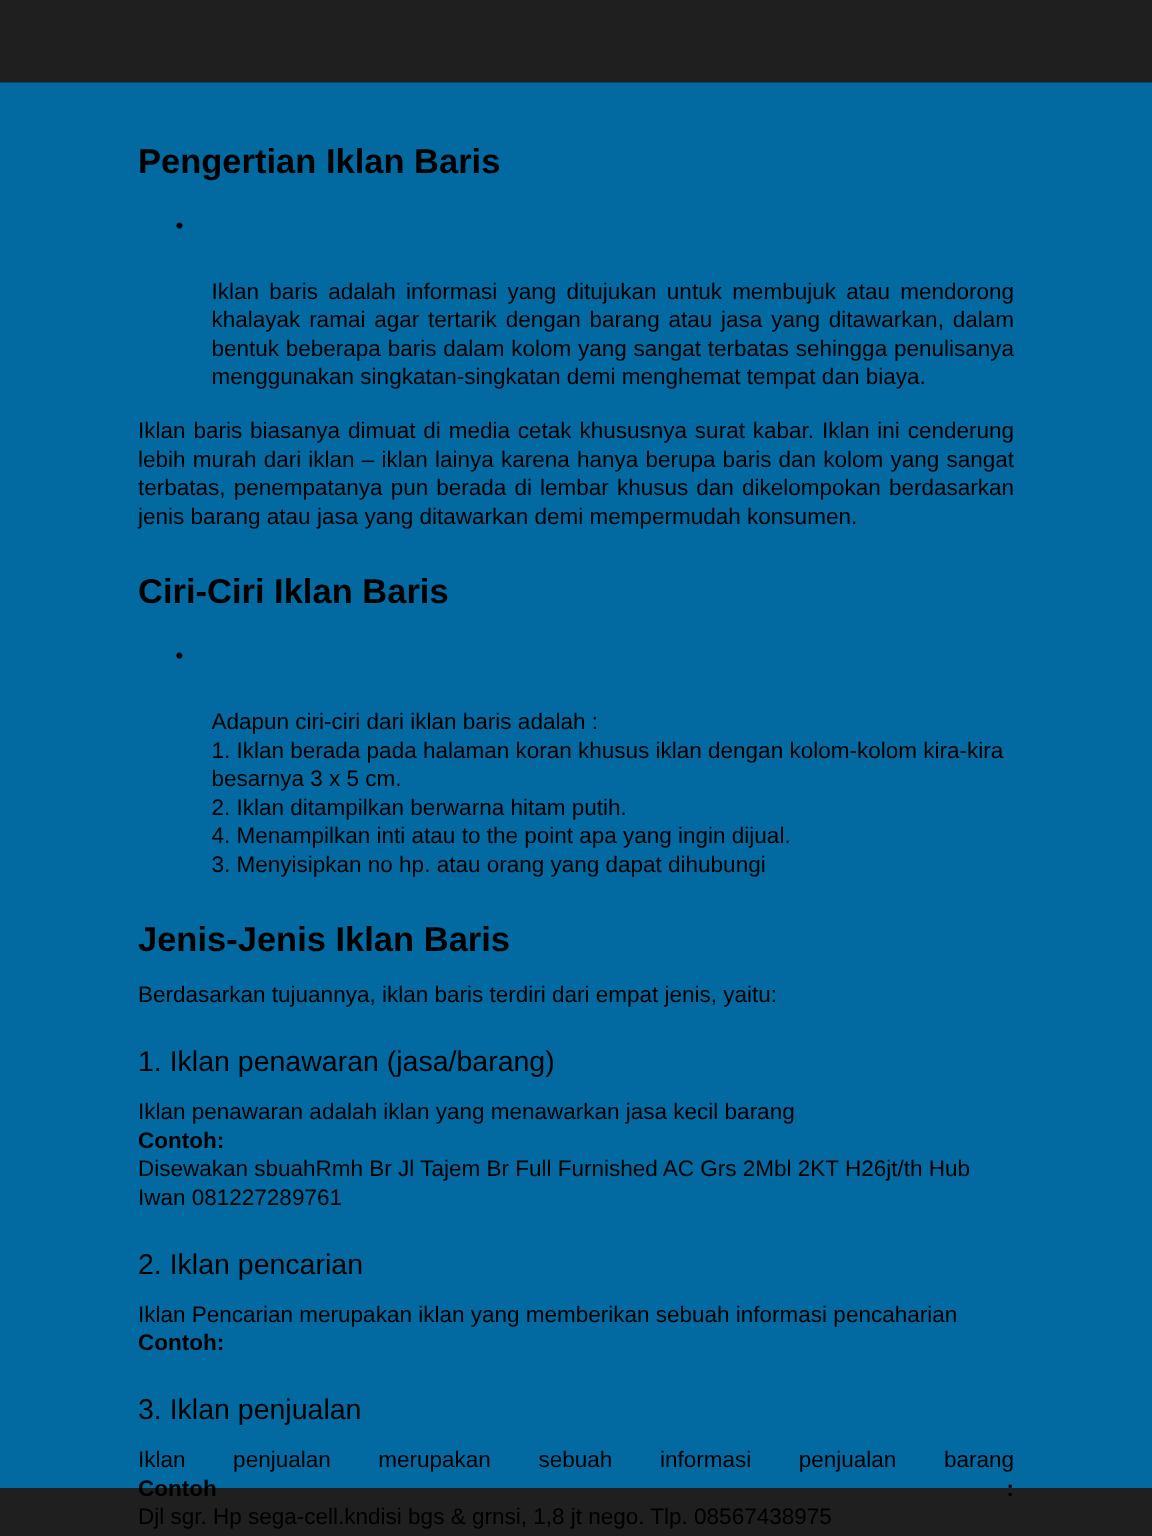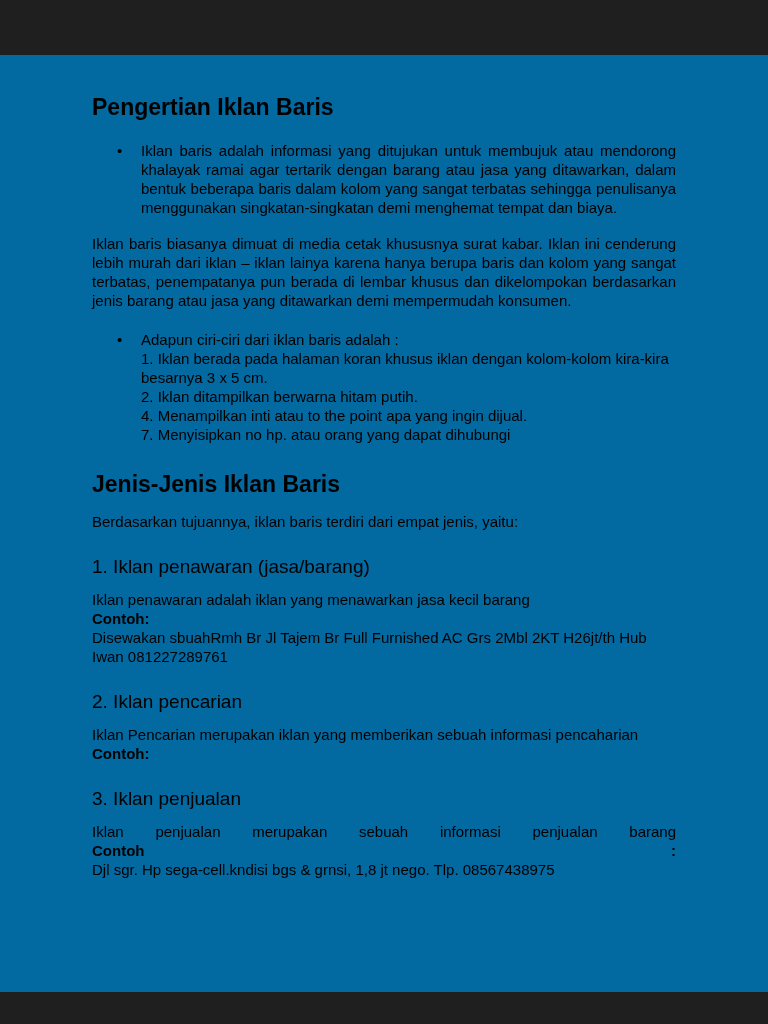--- a/index.html
+++ b/index.html
@@ -41,21 +41,21 @@
     display: flex;
     margin-top: 20px;
     padding-left: 25px;
   }
   .bullet-marker {
     width: 24px;
     flex-shrink: 0;
     font-size: 15px;
     line-height: 19px;
   }
-  .bullet-body { flex: 1; }
+  .bullet-body { flex: 1; margin-top: 44px; }
   .para { margin-top: 17px; }
   .intro-line { margin-top: 14px; }
   .bold { font-weight: bold; }
   .contoh-row {
     display: flex;
     justify-content: space-between;
     font-size: 15px;
     line-height: 19px;
     font-weight: bold;
   }
@@ -71,29 +71,30 @@
 
     <div class="h1">Pengertian Iklan Baris</div>
 
     <div class="bullet-row">
       <span class="bullet-marker">•</span>
       <div class="bullet-body body-text justify">Iklan baris adalah informasi yang ditujukan untuk membujuk atau mendorong khalayak ramai agar tertarik dengan barang atau jasa yang ditawarkan, dalam bentuk beberapa baris dalam kolom yang sangat terbatas sehingga penulisanya menggunakan singkatan-singkatan demi menghemat tempat dan biaya.</div>
     </div>
 
     <p class="body-text justify para">Iklan baris biasanya dimuat di media cetak khususnya surat kabar. Iklan ini cenderung lebih murah dari iklan – iklan lainya karena hanya berupa baris dan kolom yang sangat terbatas, penempatanya pun berada di lembar khusus dan dikelompokan berdasarkan jenis barang atau jasa yang ditawarkan demi mempermudah konsumen.</p>
 
+    <div class="h1 spaced">Ciri-Ciri Iklan Baris</div>
 
     <div class="bullet-row">
       <span class="bullet-marker">•</span>
       <div class="bullet-body body-text">
         <div>Adapun ciri-ciri dari iklan baris adalah :</div>
         <div>1. Iklan berada pada halaman koran khusus iklan dengan kolom-kolom kira-kira besarnya 3 x 5 cm.</div>
         <div>2. Iklan ditampilkan berwarna hitam putih.</div>
         <div>4. Menampilkan inti atau to the point apa yang ingin dijual.</div>
-        <div>7. Menyisipkan no hp. atau orang yang dapat dihubungi</div>
+        <div>3. Menyisipkan no hp. atau orang yang dapat dihubungi</div>
       </div>
     </div>
 
     <div class="h1 spaced">Jenis-Jenis Iklan Baris</div>
 
     <p class="body-text intro-line">Berdasarkan tujuannya, iklan baris terdiri dari empat jenis, yaitu:</p>
 
     <div class="h2">1. Iklan penawaran (jasa/barang)</div>
     <p class="body-text">Iklan penawaran adalah iklan yang menawarkan jasa kecil barang</p>
     <p class="body-text bold">Contoh:</p>

